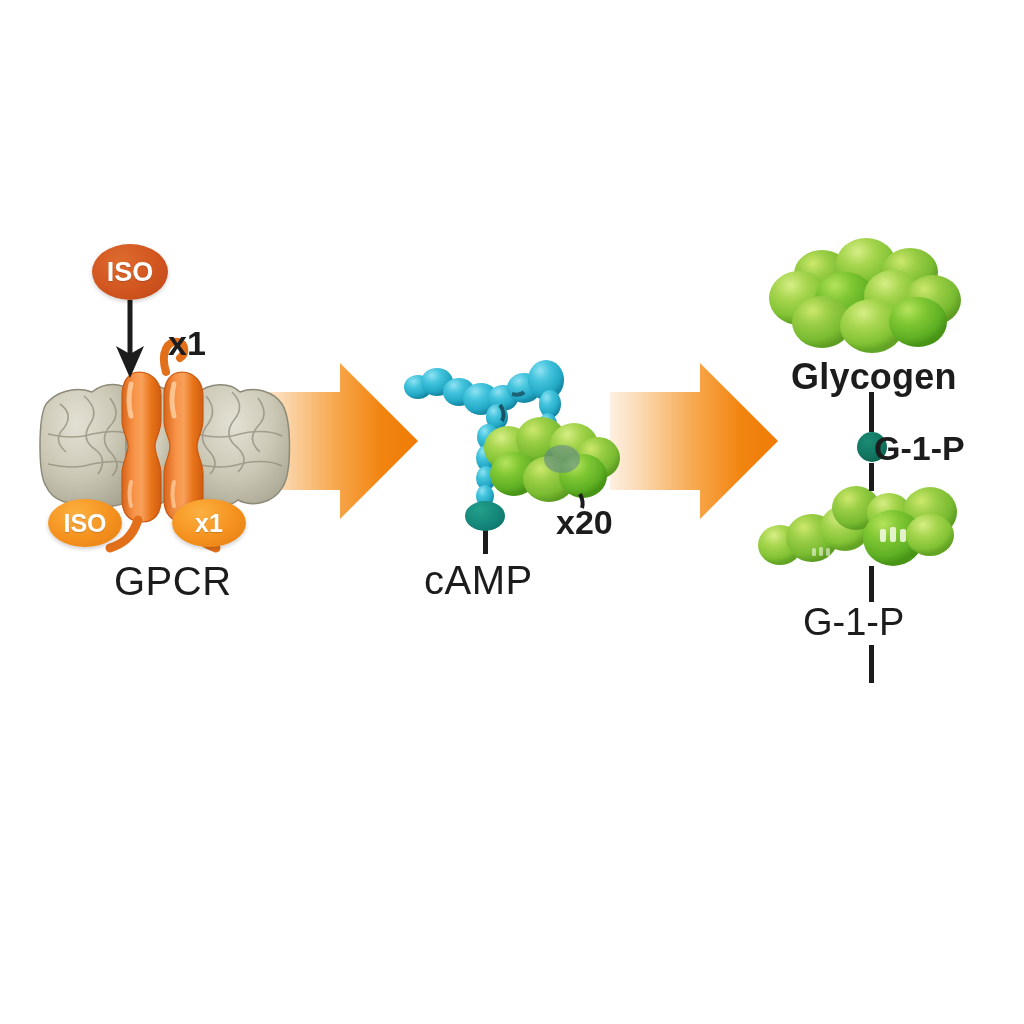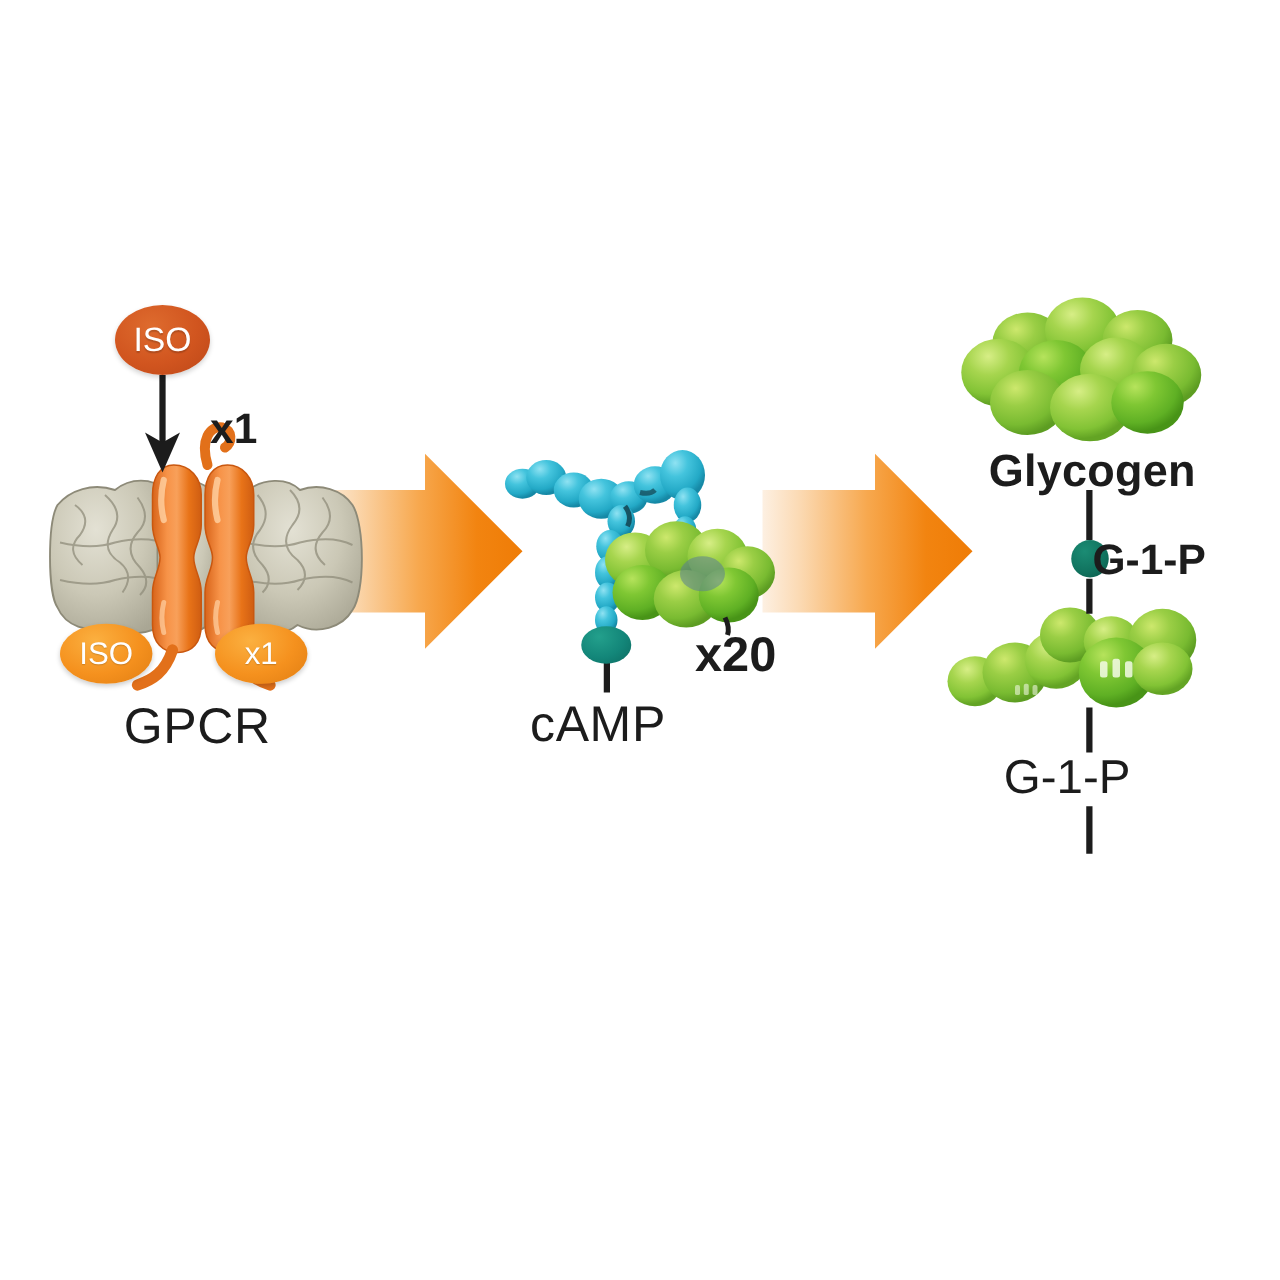--- a/index.html
+++ b/index.html
@@ -27,29 +27,29 @@
     font-family: "Liberation Sans", sans-serif;
     white-space: nowrap;
     line-height: 1;
   }
   .label-gpcr   { font-size: 40px; letter-spacing: 0.5px; }
   .label-camp   { font-size: 40px; letter-spacing: 0.5px; }
   .label-glyco  { font-size: 36px; letter-spacing: 0.2px; font-weight: 700; }
   .label-g1p-top{ font-size: 34px; font-weight: 700; letter-spacing: 0px; }
   .label-g1p-bot{ font-size: 38px; letter-spacing: 0px; }
   .label-x1     { font-size: 34px; font-weight: 700; }
-  .label-x20    { font-size: 39px; font-weight: 700; }
+  .label-x20    { font-size: 34px; font-weight: 700; }
 
   
   .badge {
     display: flex;
     align-items: center;
     justify-content: center;
     color: #ffffff;
-    font-weight: 400;
+    font-weight: 700;
     border-radius: 50%;
     text-shadow: 0 1px 1px rgba(0,0,0,.18);
   }
   .badge-iso-top {
     width: 76px; height: 56px;
     background: radial-gradient(ellipse at 38% 30%, #de6b2e 0%, #d1551f 55%, #bc4718 100%);
     font-size: 27px;
     box-shadow: 0 2px 4px rgba(0,0,0,.18);
   }
   .badge-small {
@@ -284,21 +284,21 @@
 
   <div class="abs badge badge-iso-top" style="left:92px; top:244px;">ISO</div>
 
   <div class="abs badge badge-small" style="left:48px; top:499px;">ISO</div>
 
   <div class="abs badge badge-small" style="left:172px; top:499px;">x1</div>
 
 
   <div class="abs label label-x1" style="left:168px; top:326px;">x1</div>
 
-  <div class="abs label label-gpcr" style="left:99px; top:561px;">GPCR</div>
+  <div class="abs label label-gpcr" style="left:114px; top:561px;">GPCR</div>
 
   <div class="abs label label-x20" style="left:556px; top:505px;">x20</div>
 
   <div class="abs label label-glyco" style="left:791px; top:359px;">Glycogen</div>
 
   <div class="abs label label-camp" style="left:424px; top:560px;">cAMP</div>
 
   <div class="abs label label-g1p-top" style="left:874px; top:431px;">G-1-P</div>
 
   <div class="abs label label-g1p-bot" style="left:803px; top:603px;">G-1-P</div>

